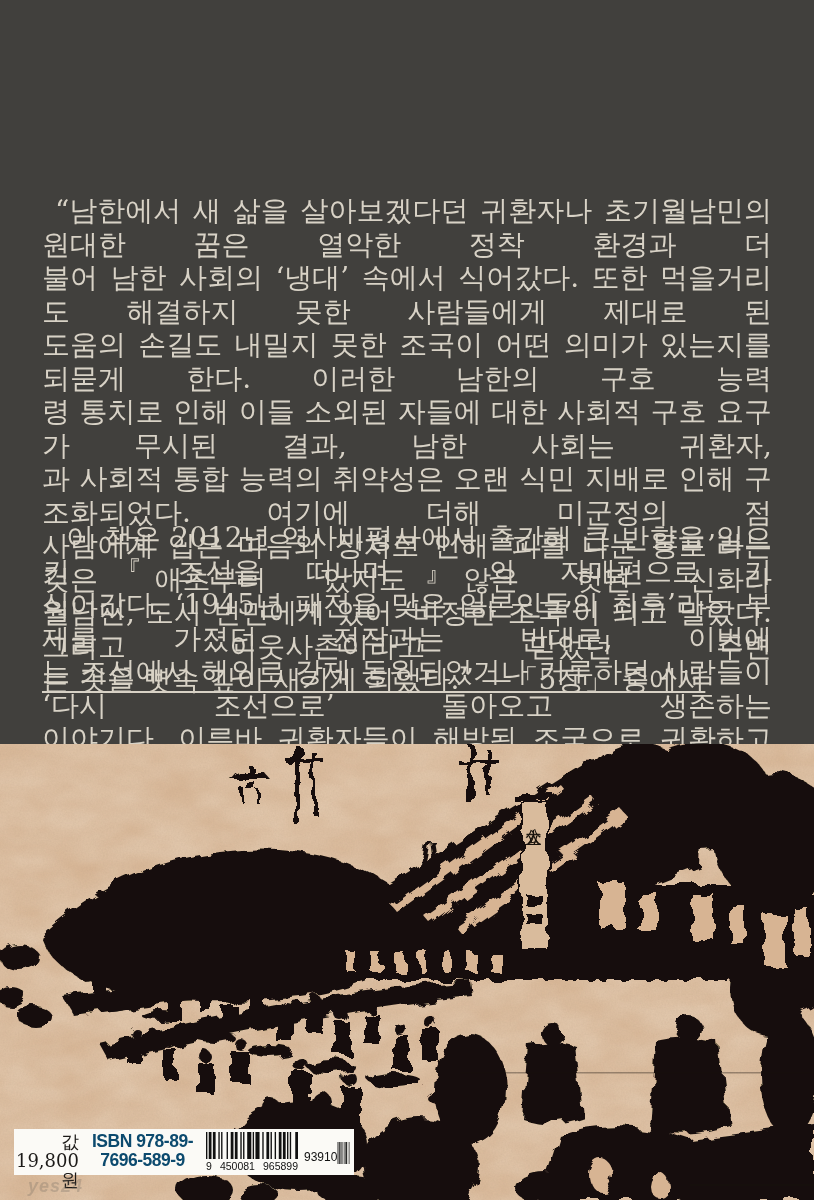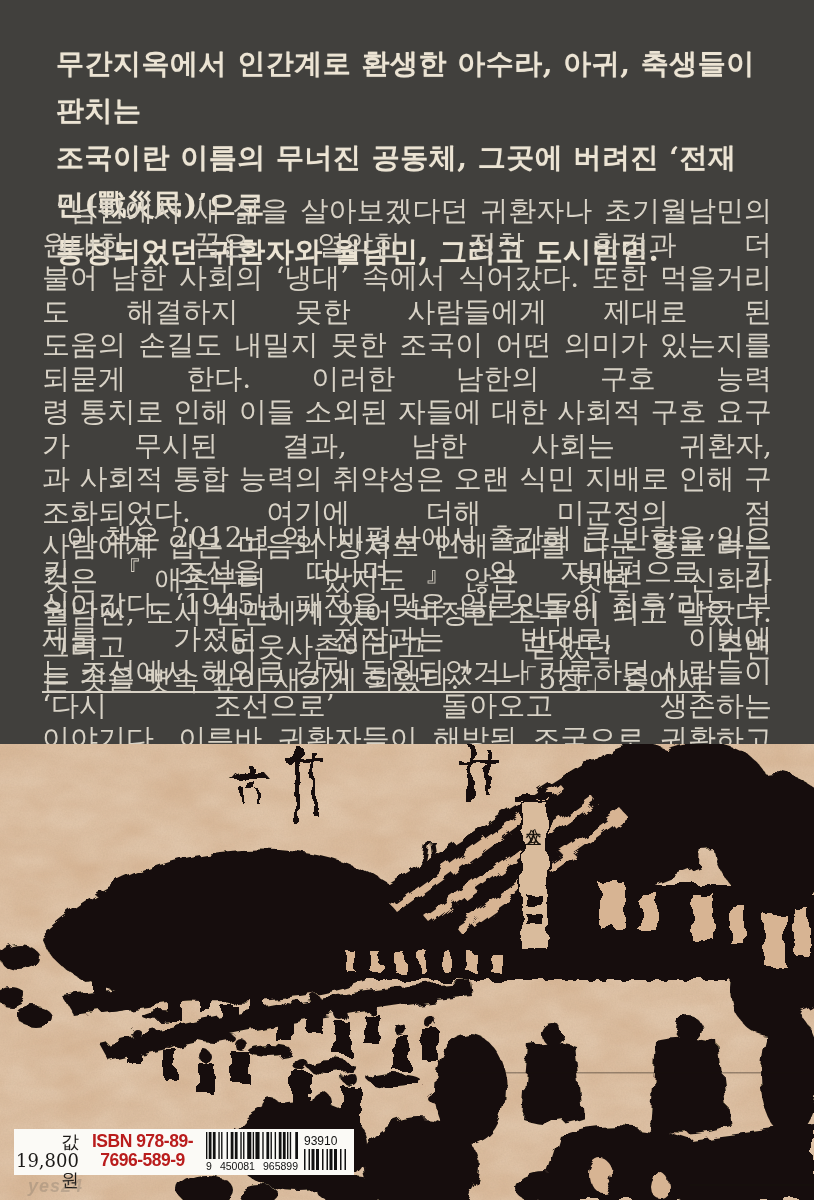--- a/index.html
+++ b/index.html
@@ -33,54 +33,49 @@
   .label-strip{
     position:absolute;left:14px;top:1129px;width:340px;height:46px;
     background:#fbfaf6;display:flex;align-items:stretch;
   }
   .price-box{width:186px;display:flex;flex-direction:row;justify-content:space-between;padding:3px 0 2px 0;box-sizing:border-box;}
   .price{
     text-align:right;padding-right:6px;color:#1c1a18;
     font-size:18px;line-height:19px;font-family:"DejaVu Serif",serif;
   }
   .isbn{
-    text-align:center;color:#b91c1c;font-weight:bold;
+    text-align:center;color:#0c4a6e;font-weight:bold;
     font-size:17.5px;line-height:19px;letter-spacing:-0.5px;
     font-family:"Liberation Sans","DejaVu Sans",sans-serif;
   }
   .ean{width:100px;padding:3px 2px 2px 6px;box-sizing:border-box;display:flex;flex-direction:column;}
   .ean svg{width:92px;height:27px;fill:#111;}
   .ean-digits{
     display:flex;justify-content:space-between;margin-top:1px;
     font-family:"Liberation Sans","DejaVu Sans",sans-serif;
     font-size:10.5px;color:#111;line-height:12px;
   }
-  .addon{width:54px;padding:5px 4px;box-sizing:border-box;display:flex;flex-direction:column;align-items:flex-start;}
+  .addon{width:54px;padding:11px 4px;box-sizing:border-box;display:flex;flex-direction:row;align-items:flex-end;}
   .addon-code{
     font-family:"Liberation Sans","DejaVu Sans",sans-serif;
     font-size:12px;color:#111;line-height:14px;
   }
   .addon svg{width:42px;height:22px;fill:#111;margin-top:1px;}
   
   .watermark{
     position:absolute;left:28px;top:1176px;
     font-family:"Liberation Sans",sans-serif;font-weight:bold;font-style:italic;
     font-size:18px;color:#6d675e;opacity:.28;letter-spacing:1px;
   }
 </style>
 </head>
 <body>
 
 <div class="cover">
 
-  <div class="headline">
-      <div class="line">무간지옥에서 인간계로 환생한 아수라, 아귀, 축생들이 판치는</div>
-      <div class="line">조국이란 이름의 무너진 공동체, 그곳에 버려진 ‘전재민(戰災民)’으로</div>
-      <div class="line last">통칭되었던 귀환자와 월남민, 그리고 도시빈민.</div>
-    </div>
 
   <div class="para quote">
       <div class="line">“남한에서 새 삶을 살아보겠다던 귀환자나 초기월남민의 원대한 꿈은 열악한 정착 환경과 더</div>
       <div class="line">불어 남한 사회의 ‘냉대’ 속에서 식어갔다. 또한 먹을거리도 해결하지 못한 사람들에게 제대로 된</div>
       <div class="line">도움의 손길도 내밀지 못한 조국이 어떤 의미가 있는지를 되묻게 한다. 이러한 남한의 구호 능력</div>
       <div class="line">령 통치로 인해 이들 소외된 자들에 대한 사회적 구호 요구가 무시된 결과, 남한 사회는 귀환자,</div>
       <div class="line">과 사회적 통합 능력의 취약성은 오랜 식민 지배로 인해 구조화되었다. 여기에 더해 미군정의 점</div>
       <div class="line">사람에게 입은 마음의 상처로 인해 ‘피를 나눈 동포’라는 것은 애초부터 있지도 않은 헛된 신화라</div>
       <div class="line">월남민, 도시 빈민에게 있어 ‘비정한 조국’이 되고 말았다. 그리고 이웃사촌이라고 믿었던 주변</div>
       <div class="line last">는 것을 뼛속 깊이 새기게 되었다.” ―「5장」 중에서</div>

